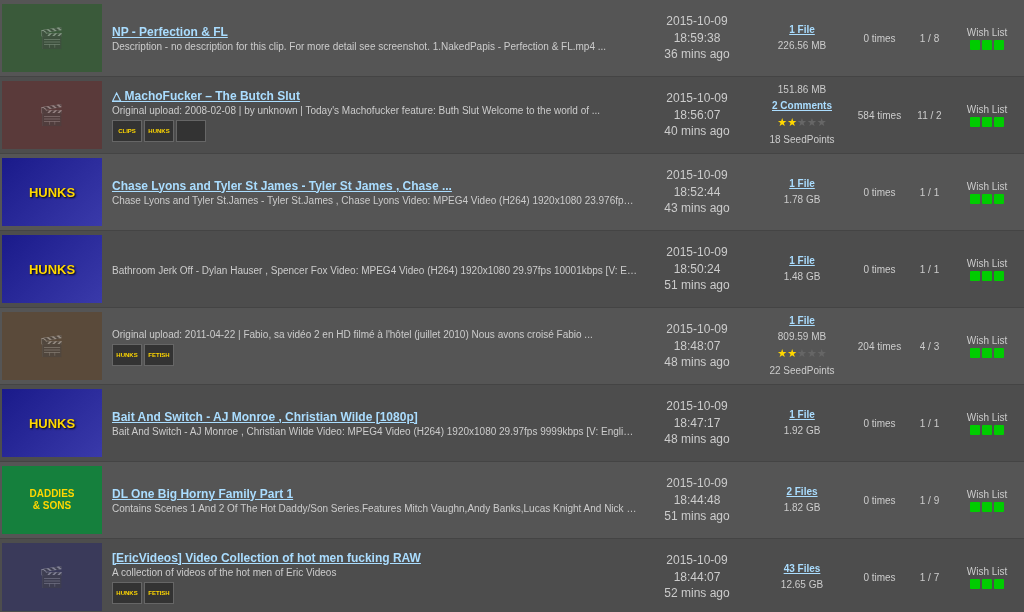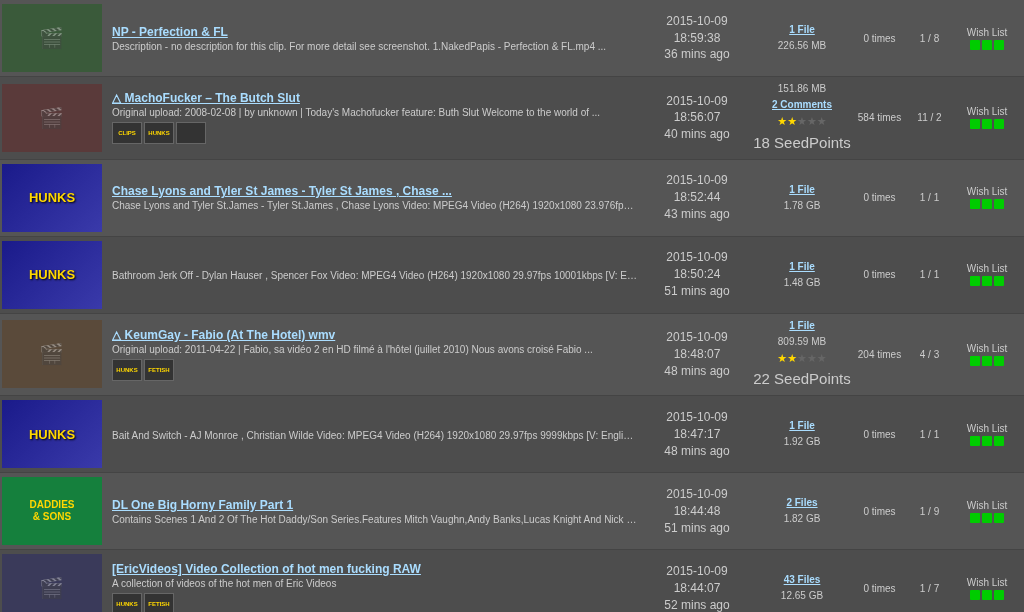--- a/index.html
+++ b/index.html
@@ -97,21 +97,21 @@
     }
     .files-size {
       color: #cccccc;
     }
     .stars {
       color: #ffd700;
       font-size: 11px;
     }
     .seedpoints {
       color: #cccccc;
-      font-size: 15px;
+      font-size: 10px;
     }
     .times-col {
       width: 55px;
       min-width: 55px;
       text-align: center;
       font-size: 10px;
       color: #cccccc;
     }
     .pages-col {
       width: 45px;
@@ -317,21 +317,20 @@
       </div>
     </div>
   </div>
     <div class="row" style="background-color: rgb(85, 85, 85);">
     <div class="thumb">
       <div style="width:100%;height:100%;background:#5a4a3a;display:flex;align-items:center;justify-content:center;">
       <span style="opacity:0.4;font-size:20px;">🎬</span>
     </div>
     </div>
     <div class="info">
-      <div class="title">△ KeumGay - Fabio (At The Hotel) wmv</div>
       <div class="desc">Original upload: 2011-04-22 | Fabio, sa vidéo 2 en HD filmé à l'hôtel (juillet 2010) Nous avons croisé Fabio ...</div>
       <div class="sub-thumbs">
           <div class="sub-thumb">
       <span style="font-size:6px;color:#ffd700;font-weight:bold;">HUNKS</span>
     </div>
           <div class="sub-thumb">
       <span style="font-size:6px;color:#ffd700;font-weight:bold;">FETISH</span>
     </div>
         </div>
     </div>
@@ -364,20 +363,21 @@
       </div>
     </div>
   </div>
     <div class="row" style="background-color: rgb(77, 77, 77);">
     <div class="thumb">
       <div style="width:100%;height:100%;background:linear-gradient(135deg,#1a1a8a,#3a3aaa);display:flex;align-items:center;justify-content:center;flex-direction:column;">
       <span style="color:#ffd700;font-size:13px;font-weight:bold;text-shadow:1px 1px 2px #000;">HUNKS</span>
     </div>
     </div>
     <div class="info">
+      <div class="title">Bait And Switch - AJ Monroe , Christian Wilde [1080p]</div>
       <div class="desc">Bait And Switch - AJ Monroe , Christian Wilde Video: MPEG4 Video (H264) 1920x1080 29.97fps 9999kbps [V: English [eng] "</div>
 
     </div>
     <div class="date-col">
       <span>2015-10-09</span><br>
       <span>18:47:17</span><br>
       <span>48 mins ago</span>
     </div>
     <div class="files-col">
       

